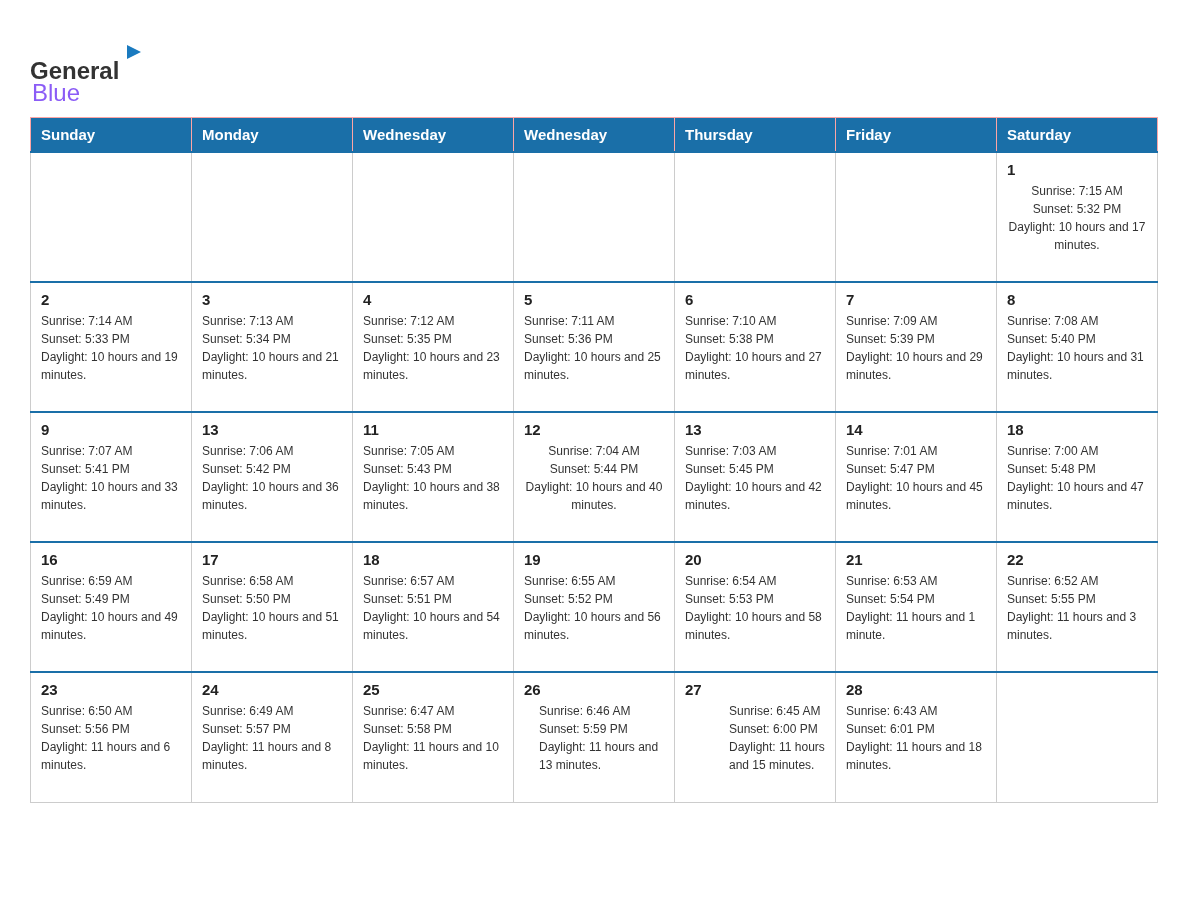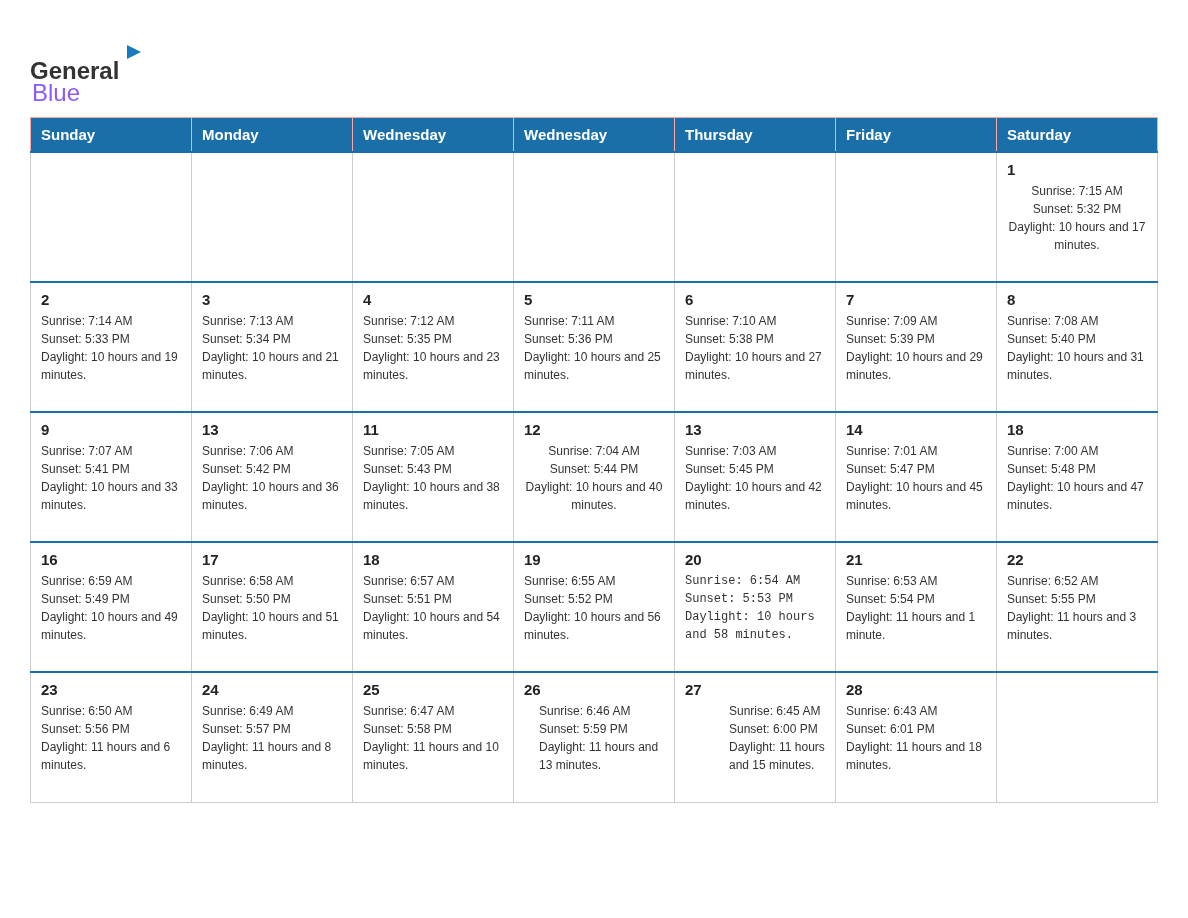--- a/index.html
+++ b/index.html
@@ -236,21 +236,21 @@
 Daylight: 10 hours and 54 minutes.</div>
         </td>
         <td>
           <span class="day-number">19</span>
           <div class="day-info" style="white-space: pre-line;">Sunrise: 6:55 AM
 Sunset: 5:52 PM
 Daylight: 10 hours and 56 minutes.</div>
         </td>
         <td>
           <span class="day-number">20</span>
-          <div class="day-info" style="white-space: pre-line; font-family: Liberation Mono, monospace;">Sunrise: 6:54 AM
+          <div class="day-info" style="white-space: pre-line;">Sunrise: 6:54 AM
 Sunset: 5:53 PM
 Daylight: 10 hours and 58 minutes.</div>
         </td>
         <td>
           <span class="day-number">21</span>
           <div class="day-info" style="white-space: pre-line;">Sunrise: 6:53 AM
 Sunset: 5:54 PM
 Daylight: 11 hours and 1 minute.</div>
         </td>
         <td>

